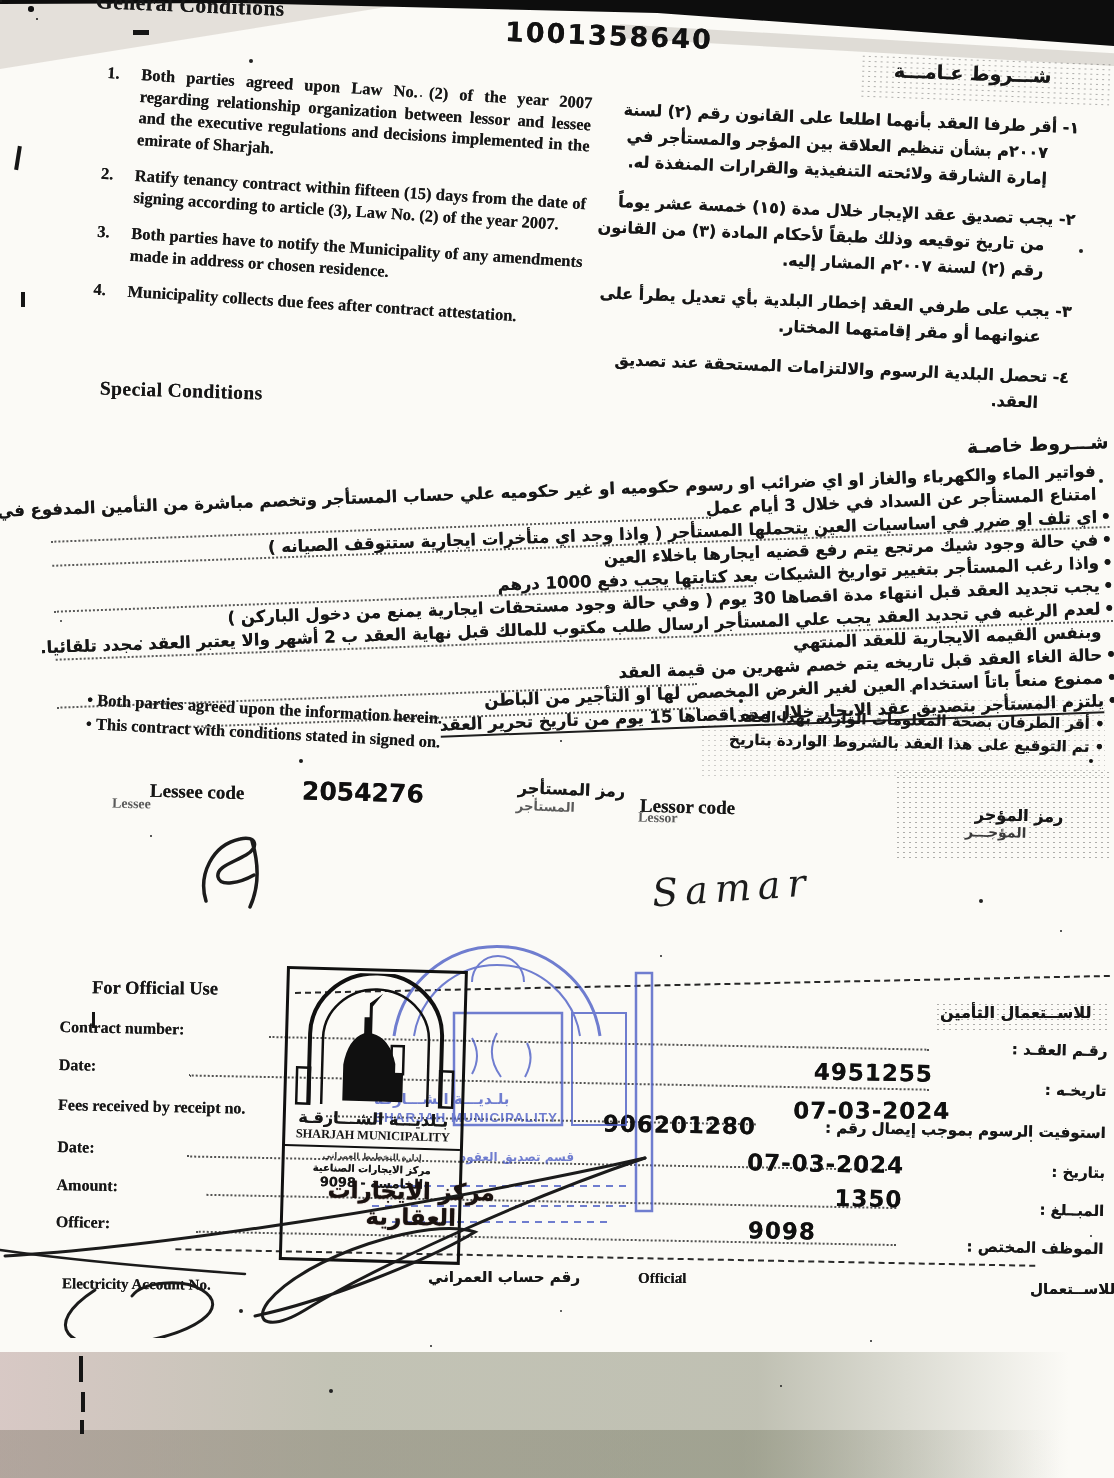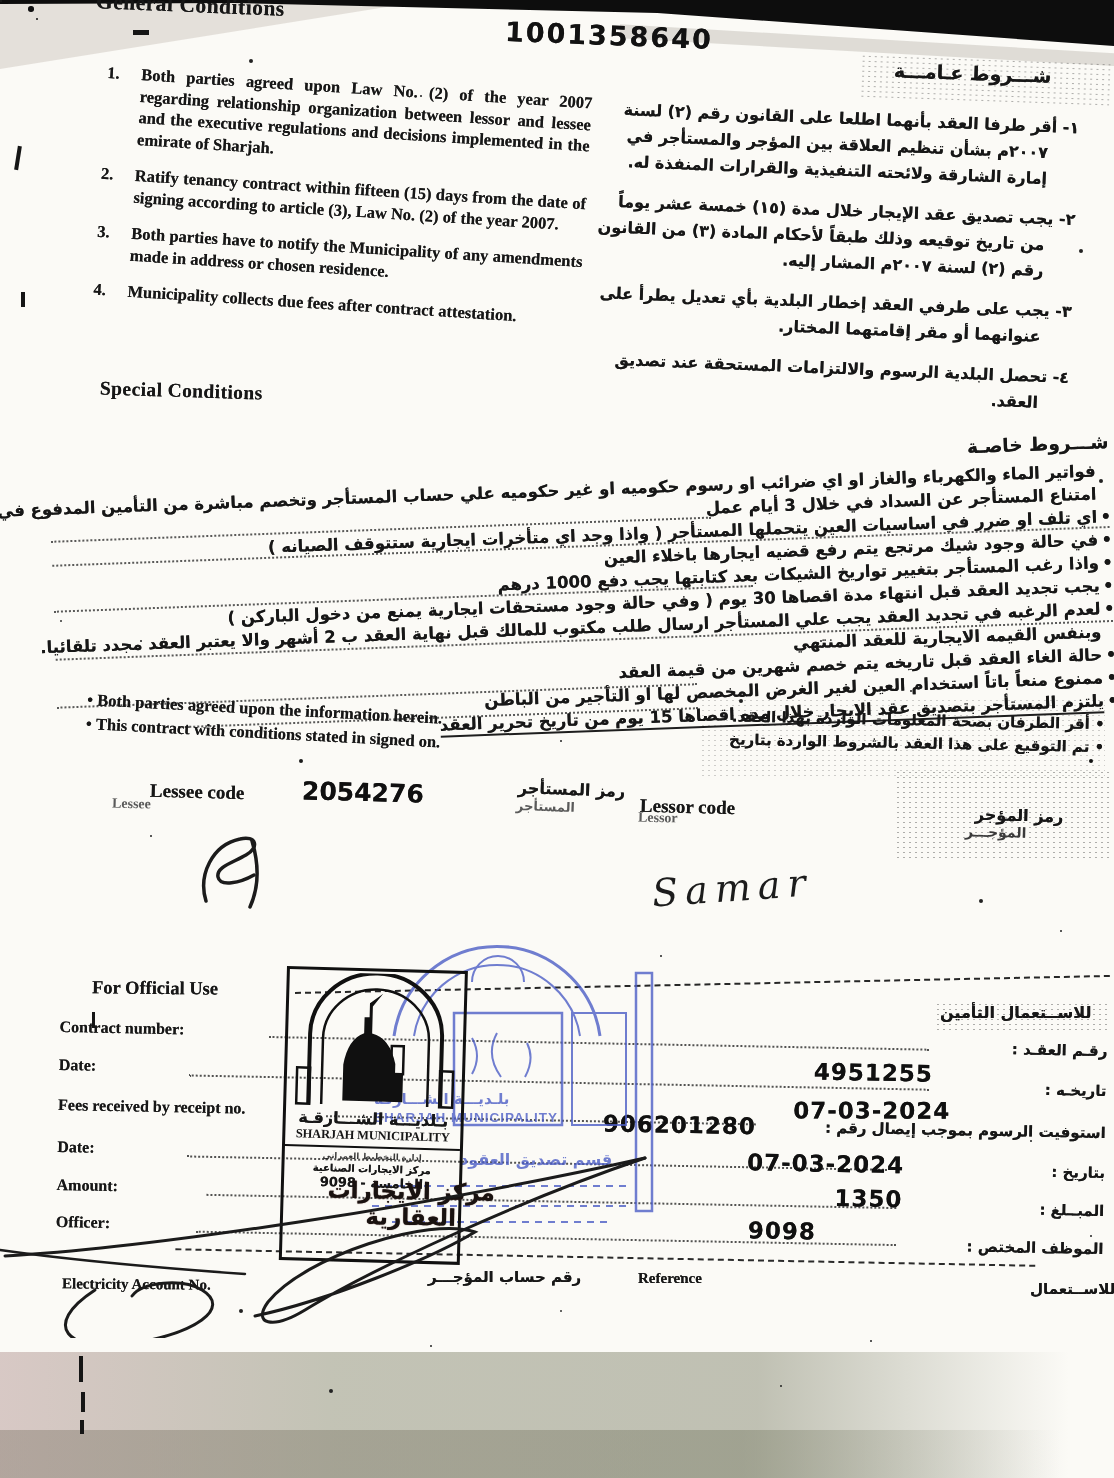--- a/index.html
+++ b/index.html
@@ -81,21 +81,21 @@
   .stamp-black .nm-en{font-size:12.5px;letter-spacing:-.2px;border-bottom:2.5px solid #101010;padding-bottom:3px;}
   .stamp-black .dep{font-size:8.5px;opacity:.85;margin-top:3px;}
   .stamp-black .ctr{font-size:10px;margin-top:2px;}
   .stamp-black .fifth{font-size:13px;margin-top:1px;}
   .overprint{left:296px;top:1178px;width:230px;font-size:23px;transform:rotate(1deg);
      z-index:7;text-align:center;color:#191210;text-shadow:0 0 1px #40221c;}
   .stamp-blue{z-index:4;color:#4d5ec6;opacity:.8;}
   .stamp-blue .t1{position:absolute;left:42px;top:172px;font-size:15px;letter-spacing:3px;color:#4d5ec6;}
   .stamp-blue .t2{position:absolute;left:42px;top:192px;font-size:13.5px;letter-spacing:1px;color:#4d5ec6;
      font-family:"Liberation Sans",sans-serif;font-weight:700;}
-  .stamp-blue .t3{position:absolute;left:128px;top:232px;font-size:16px;color:#4d5ec6;}
+  .stamp-blue .t3{position:absolute;left:128px;top:232px;font-size:12px;color:#4d5ec6;}
 
   svg.sig path{fill:none;stroke:#1b1b1b;stroke-linecap:round;}
   .samar{font-family:"DejaVu Serif",serif;font-style:italic;font-weight:400;font-size:38px;
      letter-spacing:7px;color:#1c1c1c;transform:rotate(-4deg);}
   .footer-lab{font-size:15px;}
 </style>
 </head>
 <body>
 
 <div id="page">
@@ -279,17 +279,17 @@
   <div class="abs ar overprint">مركز الايجارات العقارية</div>
 
   <svg class="abs sig" style="left:0;top:1138px;z-index:8;" width="660" height="200" viewBox="0 0 660 200">
     <path d="M5,118 C150,110 430,68 645,20" stroke-width="3"></path>
     <path d="M645,20 C520,62 370,132 305,172 C272,192 252,186 268,164 C305,118 430,78 475,94 C432,120 330,162 255,178" stroke-width="3"></path>
     <path d="M95,152 C40,188 68,214 128,206 C196,196 232,170 202,152 C182,140 142,144 132,158" stroke-width="3"></path>
     <path d="M0,112 C70,122 160,130 245,136" stroke-width="2.5"></path>
   </svg>
 
   <div class="abs en footer-lab ink" style="left:62px;top:1276px;transform:rotate(.5deg);">Electricity Account No.</div>
-  <div class="abs ar footer-lab ink" style="left:428px;top:1268px;">رقم حساب المؤجـــر</div>
-  <div class="abs en footer-lab ink" style="left:638px;top:1270px;">Reference</div>
+  <div class="abs ar footer-lab ink" style="left:428px;top:1268px;">رقم حساب العمراني</div>
+  <div class="abs en footer-lab ink" style="left:638px;top:1270px;">Official</div>
   <div class="abs ar footer-lab ink" style="left:1030px;top:1280px;">للاســتعمال</div>
 
 </div>
 
 </body></html>

